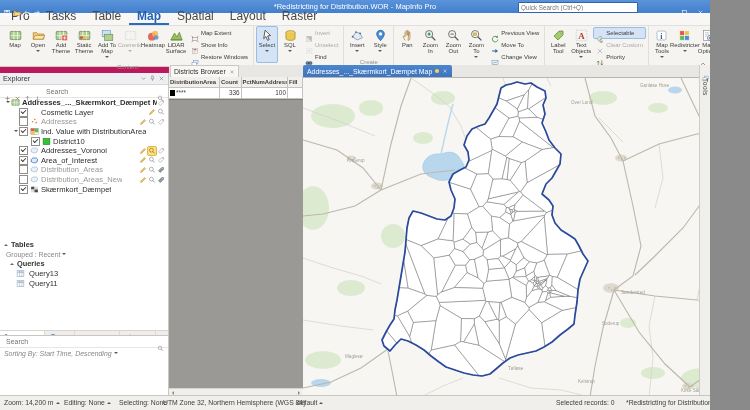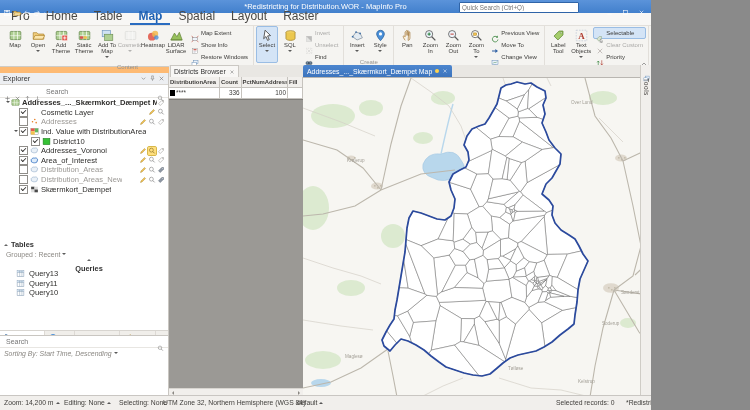--- a/index.html
+++ b/index.html
@@ -1,16 +1,16 @@
 <!DOCTYPE html>
 <html><head>
 <meta charset="utf-8">
 <style>
   html,body{margin:0;padding:0;background:#8a8a8a}
-  #app{position:relative;width:651px;height:410px;overflow:hidden;background:#fdba74;
+  #app{position:relative;width:710px;height:410px;overflow:hidden;background:#be185d;
        font-family:"Liberation Sans",sans-serif;color:#3c3b39;cursor:default}
   
   .titlebar{position:absolute;left:0;top:0;right:0;height:13px;
     background:linear-gradient(#5b93da,#4280cc);display:flex;align-items:center}
   .qat{display:flex;gap:2px;margin-left:3px;align-items:center;z-index:3}
   .qat .qi{width:8px;height:8px}
   .wtitle{position:absolute;left:0;right:0;text-align:center;font-size:7.5px;color:#fff;z-index:1}
   .qsearchwrap{position:absolute;right:72px;top:1.5px;width:118px;height:9px;background:#fff;
     border:1px solid #2f64a8;border-radius:1px;display:flex;align-items:center;z-index:3}
   .qsearch{flex:1;border:none;outline:none;font-size:6.3px;height:8px;padding:0 2px;color:#555;background:transparent}
@@ -165,21 +165,21 @@
       <div class="winbtn">
           <span><svg viewBox="0 0 16 16" width="100%" height="100%">
               <path d="M4 4l8 8M12 4l-8 8" stroke="#fff" stroke-width="1.4"></path>
             </svg></span>
         </div>
     </div>
   </div>
 
   <div class="tabsrow">
       <div class="rtab">Pro</div>
-      <div class="rtab">Home</div>
+      <div class="rtab">Tasks</div>
       <div class="rtab">Table</div>
       <div class="rtab active">Map</div>
       <div class="rtab">Spatial</div>
       <div class="rtab">Layout</div>
       <div class="rtab">Raster</div>
     </div>
 
   <div class="ribbon">
       <div class="rgroup">
         <div class="rbtns">
@@ -716,47 +716,39 @@
         </div>
         <div style="height: 46px;"></div>
         <div class="sect">
           <span class="tri-up"></span>
           <span style="font-weight: bold;">Tables</span>
         </div>
         <div class="grouped">
           <span>Grouped : Recent</span>
           <span class="cdn"></span>
         </div>
-        <div class="sect" style="padding-left: 10px; flex-direction: column;">
+        <div class="sect" style="padding-left: 10px;">
           <span class="tri-up"></span>
           <span style="font-weight: bold;">Queries</span>
         </div>
         <div class="qrow">
           <span class="lic"><svg viewBox="0 0 16 16" width="100%" height="100%">
               <rect x="2" y="3" width="12" height="10" fill="#fff" stroke="#7a93ad" stroke-width=".9"></rect>
               <rect x="2" y="3" width="12" height="3" fill="#cfe0ef"></rect>
               <path d="M2 6h12M6.5 3v10M10.5 3v10" stroke="#7a93ad" stroke-width=".8"></path>
             </svg></span>
           <span class="llb">Query13</span>
         </div>
         <div class="qrow">
           <span class="lic"><svg viewBox="0 0 16 16" width="100%" height="100%">
               <rect x="2" y="3" width="12" height="10" fill="#fff" stroke="#7a93ad" stroke-width=".9"></rect>
               <rect x="2" y="3" width="12" height="3" fill="#cfe0ef"></rect>
               <path d="M2 6h12M6.5 3v10M10.5 3v10" stroke="#7a93ad" stroke-width=".8"></path>
             </svg></span>
           <span class="llb">Query11</span>
-        </div>
-        <div class="qrow">
-          <span class="lic"><svg viewBox="0 0 16 16" width="100%" height="100%">
-              <rect x="2" y="3" width="12" height="10" fill="#fff" stroke="#7a93ad" stroke-width=".9"></rect>
-              <rect x="2" y="3" width="12" height="3" fill="#cfe0ef"></rect>
-              <path d="M2 6h12M6.5 3v10M10.5 3v10" stroke="#7a93ad" stroke-width=".8"></path>
-            </svg></span>
-          <span class="llb">Query10</span>
         </div>
       </div>
     <div class="etabs" id="etabs">
         <div class="etab active">
           <span class="ric"><svg viewBox="0 0 16 16" width="100%" height="100%">
               <rect x="2" y="2.5" width="4.5" height="3.5" fill="#5b84b0"></rect>
               <rect x="8" y="7" width="6" height="3" fill="#a9c4dd"></rect>
               <rect x="8" y="11" width="6" height="3" fill="#a9c4dd"></rect>
               <path d="M4.2 6v6.5h3.8M4.2 8.5H8" fill="none" stroke="#8a8a8a" stroke-width=".8"></path>
             </svg></span>

